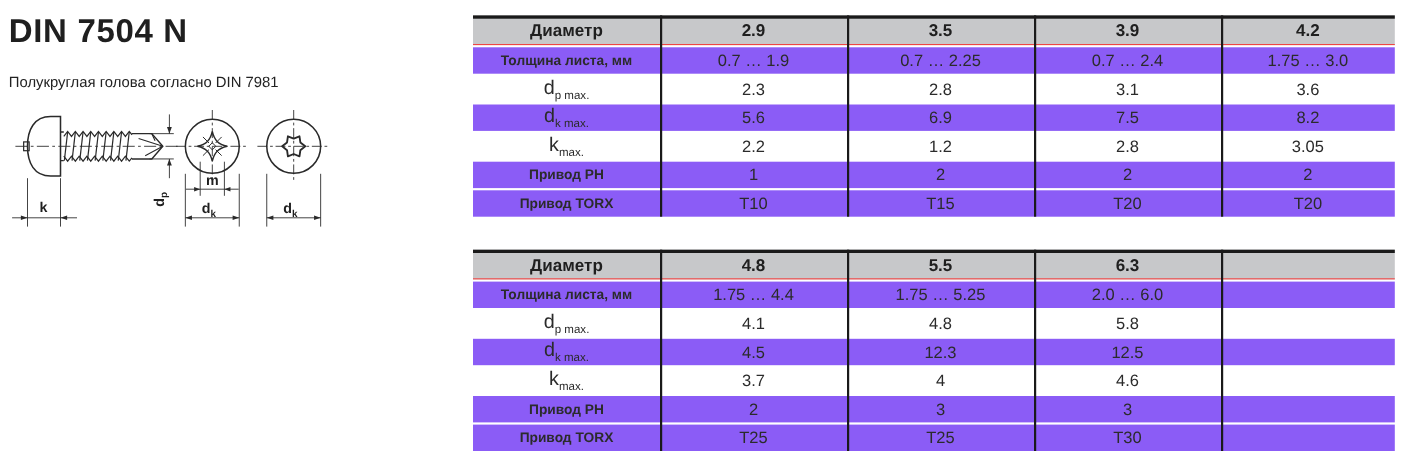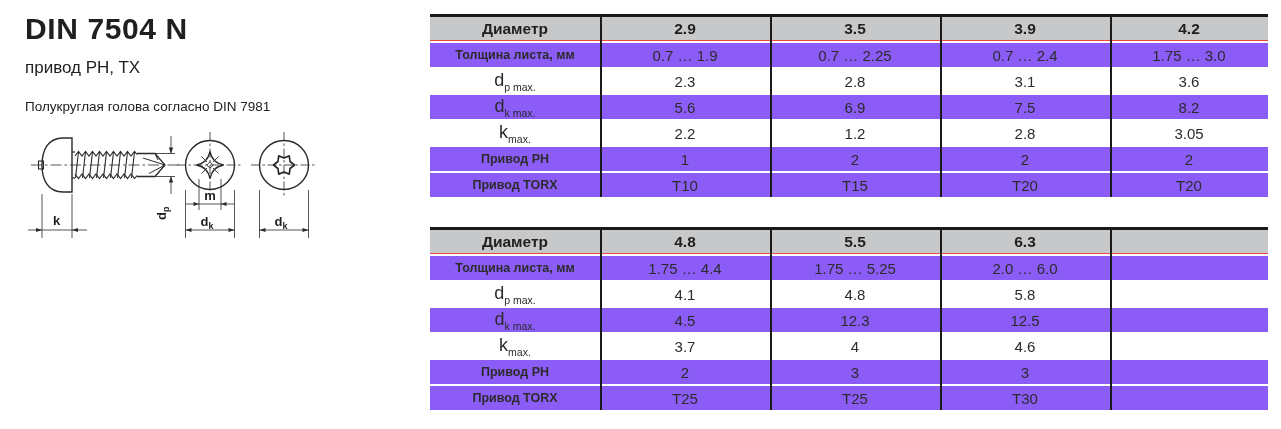--- a/index.html
+++ b/index.html
@@ -3,21 +3,21 @@
 <meta charset="utf-8">
 <style>
   * { box-sizing: border-box; margin: 0; padding: 0; }
   html,body { background:#ffffff; }
   body {
     width:1281px; height:429px; position:relative; overflow:hidden;
     font-family:"Liberation Sans", sans-serif; color:#2b2b2b;
   }
 
   
-  .left-panel { position:absolute; left:25px; top:0; width:410px; }
+  .left-panel { position:absolute; left:8px; top:0; width:410px; }
   .page-title {
     margin-top:12px; font-size:30px; line-height:34px; font-weight:bold;
     letter-spacing:0.6px; color:#1f1f1f;
   }
   .subtitle { margin-top:16px; font-size:19.5px; line-height:26px; font-weight:bold; color:#222; }
   .drive-line { margin-top:12px; font-size:17px; line-height:20px; color:#222; }
   .note-line { margin-top:20px; font-size:13.5px; line-height:17px; color:#222; }
   .drawing { margin-top:13px; display:block; }
 
   
@@ -52,21 +52,20 @@
     stroke:#2a2a2a; fill:none;
   }
   .drawing .arrow { fill:#2a2a2a; stroke:none; }
   .drawing text { fill:#1f1f1f; stroke:none; font-family:"Liberation Sans",sans-serif; }
 </style>
 </head>
 <body>
 
 <div class="left-panel">
   <h1 class="page-title">DIN 7504 N</h1>
-  <p class="drive-line">привод PH, TX</p>
   <p class="note-line">Полукруглая голова согласно DIN 7981</p>
 
   <svg class="drawing" width="400" height="122" viewBox="0 0 400 122">
 
     <g stroke-width="1.2">
 
       <line x1="6" y1="37" x2="156" y2="37" stroke-width="0.8" stroke-dasharray="11 3 2.5 3"></line>
 
       <path d="M47,10 L38,10 C23,10 17,22 17,37 C17,52 23,64 38,64 L47,64 Z" stroke-width="1.4"></path>
 

